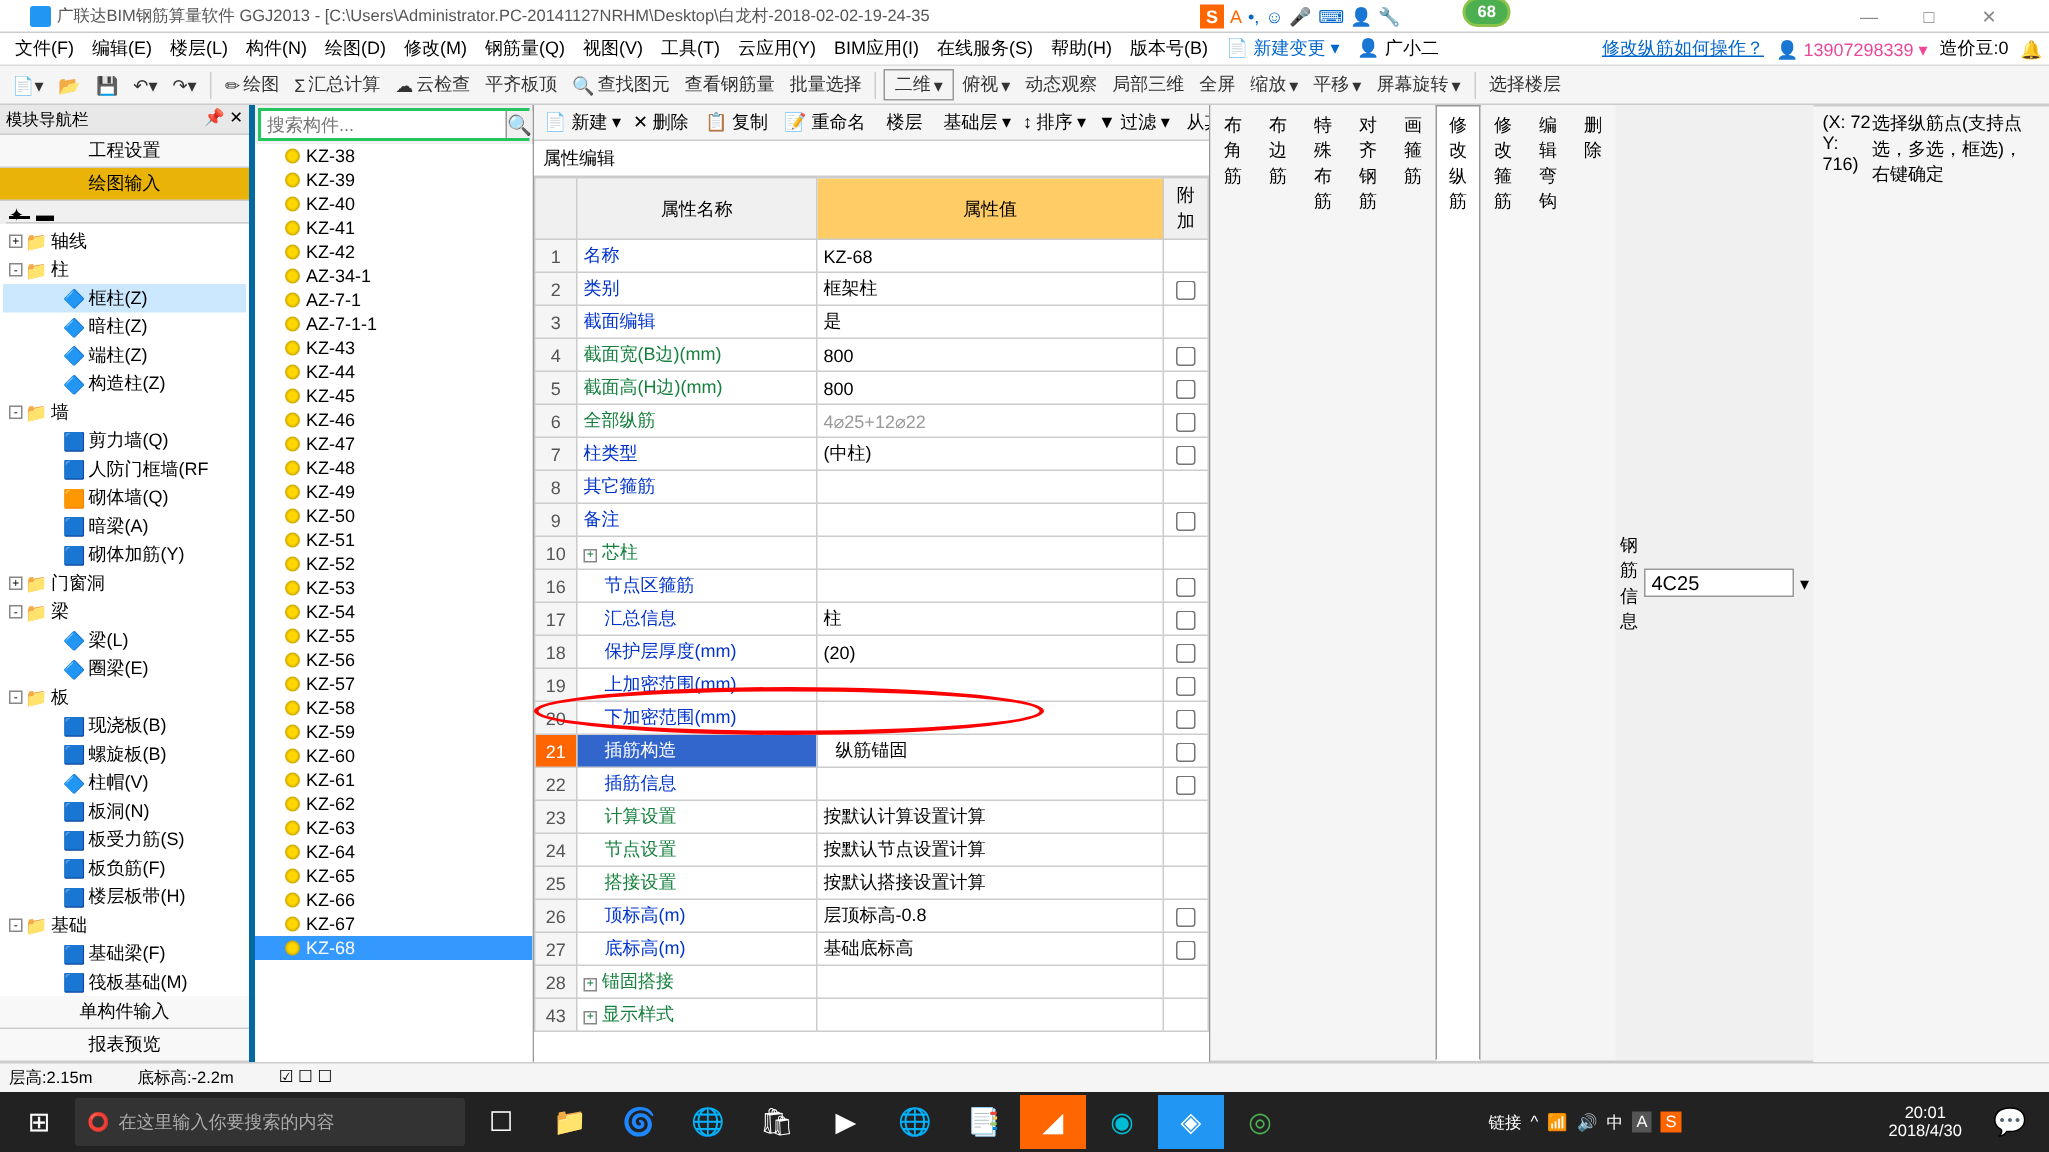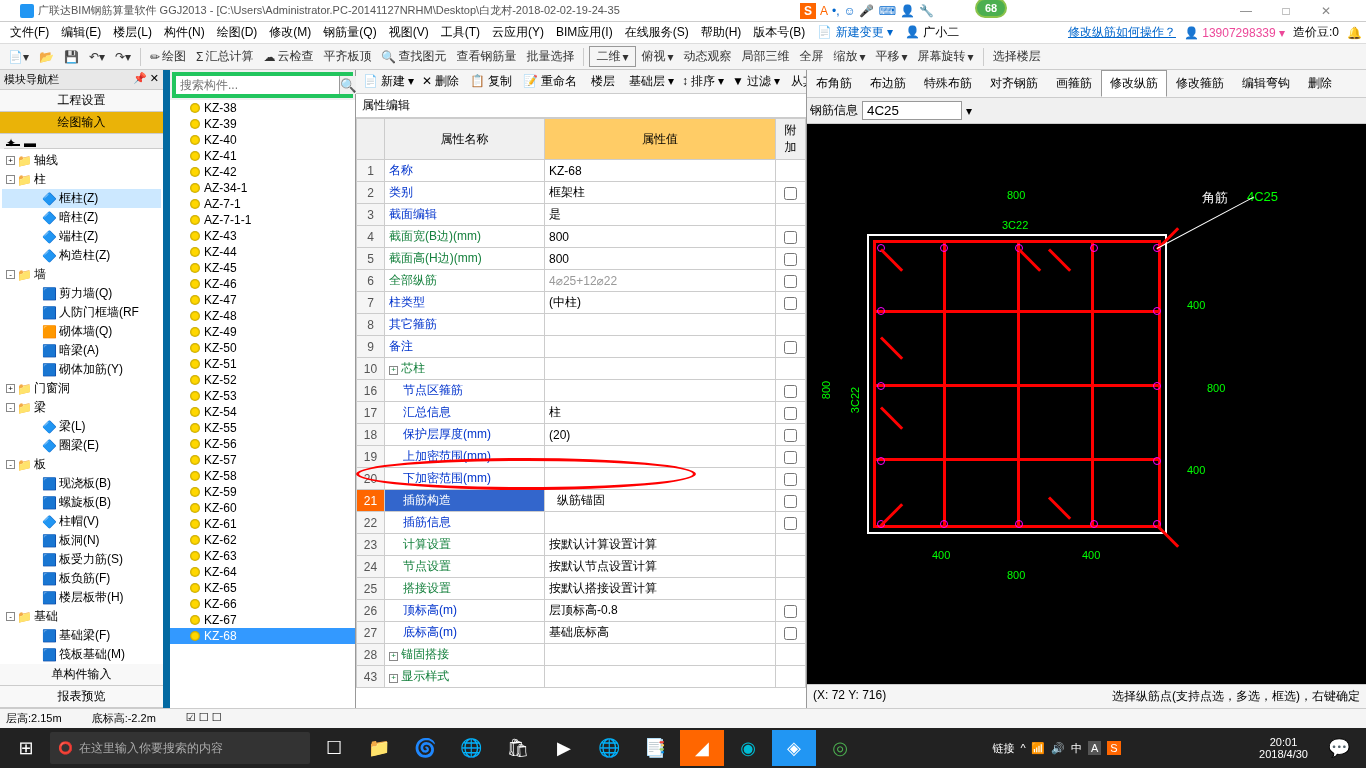--- a/index.html
+++ b/index.html
@@ -14,31 +14,31 @@
 .badge-68 { position: absolute; left: 975px; top: -2px; background: #4CAF50; color: #fff; border-radius: 10px; padding: 2px 8px; font-size: 11px; font-weight: bold; border: 2px solid #8BC34A; }
 .menu-bar { height: 22px; background: #fff; display: flex; align-items: center; padding: 0 4px; border-bottom: 1px solid #ddd; font-size: 12px; }
 .menu-bar .mitem { padding: 0 6px; cursor: pointer; }
 .menu-bar .right { margin-left: auto; display: flex; align-items: center; gap: 8px; }
 .menu-bar .new-btn { color: #0066cc; }
 .menu-bar .help-tip { color: #0066cc; text-decoration: underline; }
 .toolbar { height: 26px; background: #f5f5f5; border-bottom: 1px solid #ccc; display: flex; align-items: center; padding: 0 4px; gap: 2px; font-size: 12px; }
 .toolbar .tbtn { padding: 2px 4px; display: flex; align-items: center; gap: 2px; cursor: pointer; color: #333; }
 .toolbar .sep { width: 1px; height: 18px; background: #ccc; margin: 0 3px; }
 .main { display: flex; height: 638px; }
-.left-panel { width: 170px; border-right: 7px solid #0369a1; display: flex; flex-direction: column; }
+.left-panel { width: 170px; border-right: 4px solid #0369a1; display: flex; flex-direction: column; }
 .panel-header { background: #e8e8e8; padding: 2px 4px; font-size: 11px; display: flex; justify-content: space-between; border-bottom: 1px solid #ccc; }
 .panel-sub { background: #f8f8f8; text-align: center; padding: 2px; border-bottom: 1px solid #ccc; font-size: 12px; }
 .tree { flex: 1; overflow-y: auto; background: #fff; padding: 2px; font-size: 12px; }
 .tree-node { padding: 1px 2px; display: flex; align-items: center; gap: 2px; cursor: pointer; }
 .tree-node.l1 { padding-left: 4px; }
 .tree-node.l3 { padding-left: 40px; }
 .tree-node.selected { background: #cce8ff; }
 .expand { width: 9px; height: 9px; border: 1px solid #888; display: inline-flex; align-items: center; justify-content: center; font-size: 8px; line-height: 1; }
 .mid-panel { width: 186px; border-right: 1px solid #999; display: flex; flex-direction: column; }
-.search-box { display: flex; border: 4px solid #22c55e; margin: 2px; }
+.search-box { display: flex; border: 2px solid #22c55e; margin: 2px; }
 .search-box input { flex: 1; border: none; padding: 2px 4px; font-size: 12px; outline: none; }
 .search-box button { width: 22px; border: none; border-left: 1px solid #999; background: #f0f0f0; cursor: pointer; }
 .kz-list { flex: 1; overflow-y: auto; background: #fff; }
 .kz-item { padding: 1px 4px 1px 20px; display: flex; align-items: center; gap: 4px; cursor: pointer; }
 .kz-item .dot { width: 10px; height: 10px; background: radial-gradient(circle, #ffd700 40%, #8b7500 100%); border-radius: 50%; }
 .kz-item.selected { background: #3399ff; color: #fff; }
 .center-panel { width: 450px; display: flex; flex-direction: column; }
 .center-toolbar { height: 24px; display: flex; align-items: center; padding: 0 4px; gap: 2px; border-bottom: 1px solid #ccc; background: #f5f5f5; font-size: 12px; white-space: nowrap; overflow: hidden;}
 .center-toolbar span { cursor: pointer; padding: 0 3px; }
 .prop-header { padding: 3px 6px; background: #fff; border-bottom: 1px solid #ccc; }
@@ -49,21 +49,21 @@
 .prop-table td { border: 1px solid #ccc; padding: 2px 4px; height: 18px; }
 .prop-table td.rownum { text-align: center; background: #f5f5f5; color: #555; width: 28px; }
 .prop-table td.name { color: #0033cc; width: 160px; }
 .prop-table td.name.black { color: #15803d; }
 .prop-table td.name.indent { padding-left: 18px; }
 .prop-table td.attach { width: 30px; text-align: center; }
 .prop-table td.attach input { vertical-align: middle; }
 .prop-table tr.highlight td.rownum { background: #ff6600; color: #fff; }
 .prop-table tr.highlight td.name { background: #3366cc; color: #fff; }
 .prop-table tr.highlight td.val { color: #000; padding-left: 12px; }
-.right-panel { flex: 1; display: flex; flex-direction: column; border-left: 1px solid #999; }
+.right-panel { flex: 1; display: flex; flex-direction: row; border-left: 1px solid #999; }
 .right-tabs { display: flex; background: #f5f5f5; border-bottom: 1px solid #ccc; }
 .rtab { padding: 4px 8px; border: 1px solid transparent; cursor: pointer; font-size: 12px; }
 .rtab.active { background: #fff; border: 1px solid #999; border-bottom-color: #fff; }
 .rebar-info { padding: 3px; display: flex; align-items: center; gap: 4px; border-bottom: 1px solid #ccc; }
 .rebar-info input { border: 1px solid #999; padding: 1px 4px; width: 100px; }
 .canvas-area { flex: 1; background: #000; position: relative; overflow: hidden; }
 .section { position: absolute; left: 60px; top: 110px; width: 300px; height: 300px; border: 2px solid #fff; }
 .section-inner { position: absolute; left: 4px; top: 4px; right: 4px; bottom: 4px; border: 3px solid red; background: transparent; }
 .grid-line { position: absolute; background: red; }
 .rebar-dot { position: absolute; width: 8px; height: 8px; border: 1px solid magenta; border-radius: 50%; background: transparent; transform: translate(-50%, -50%); }

